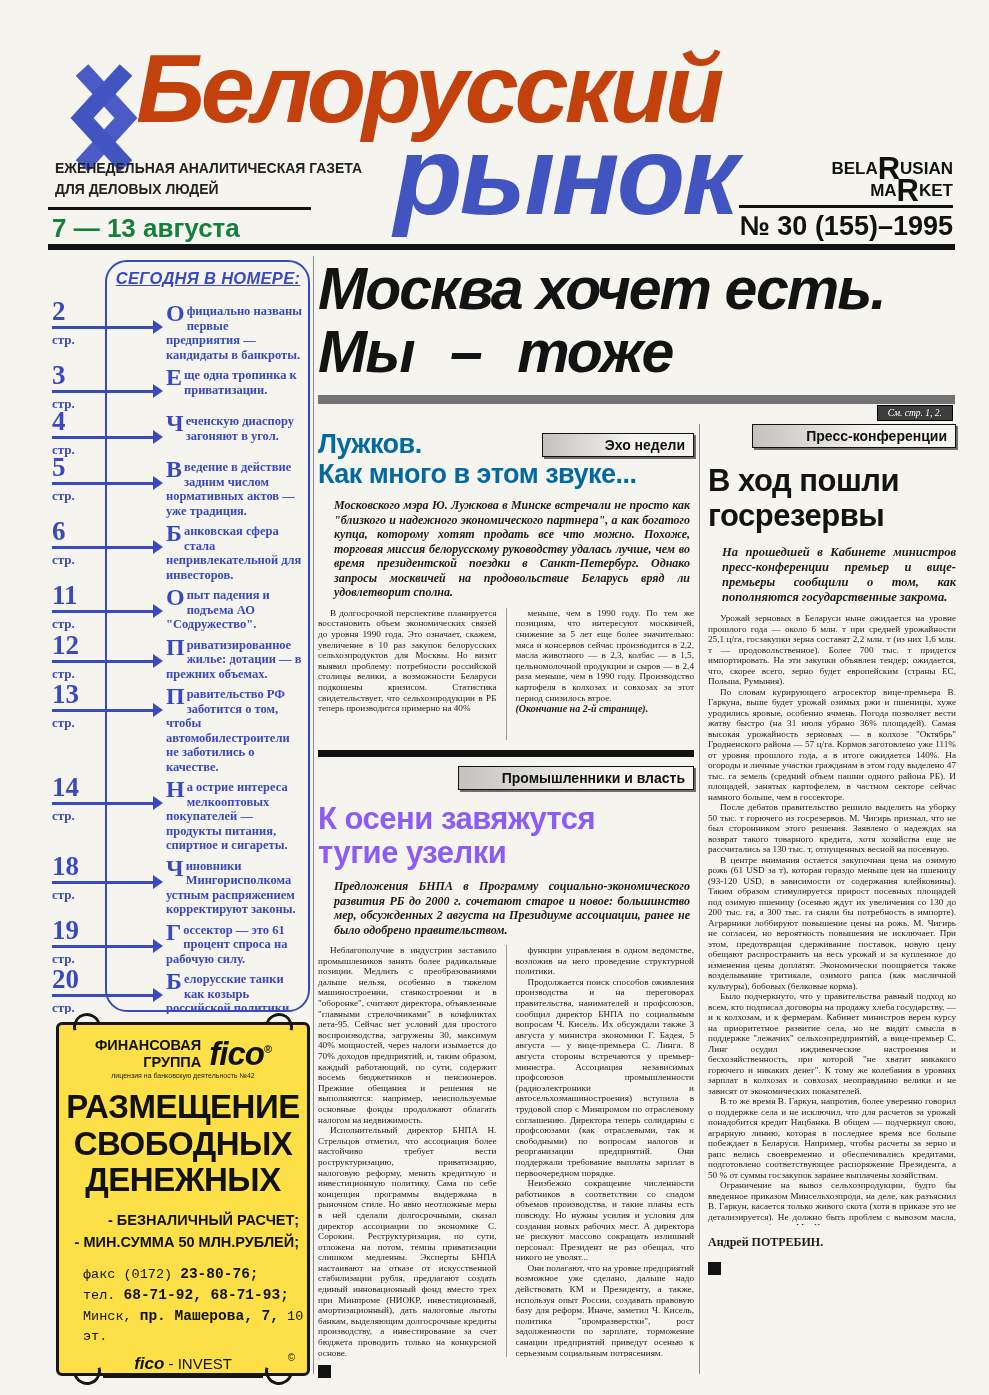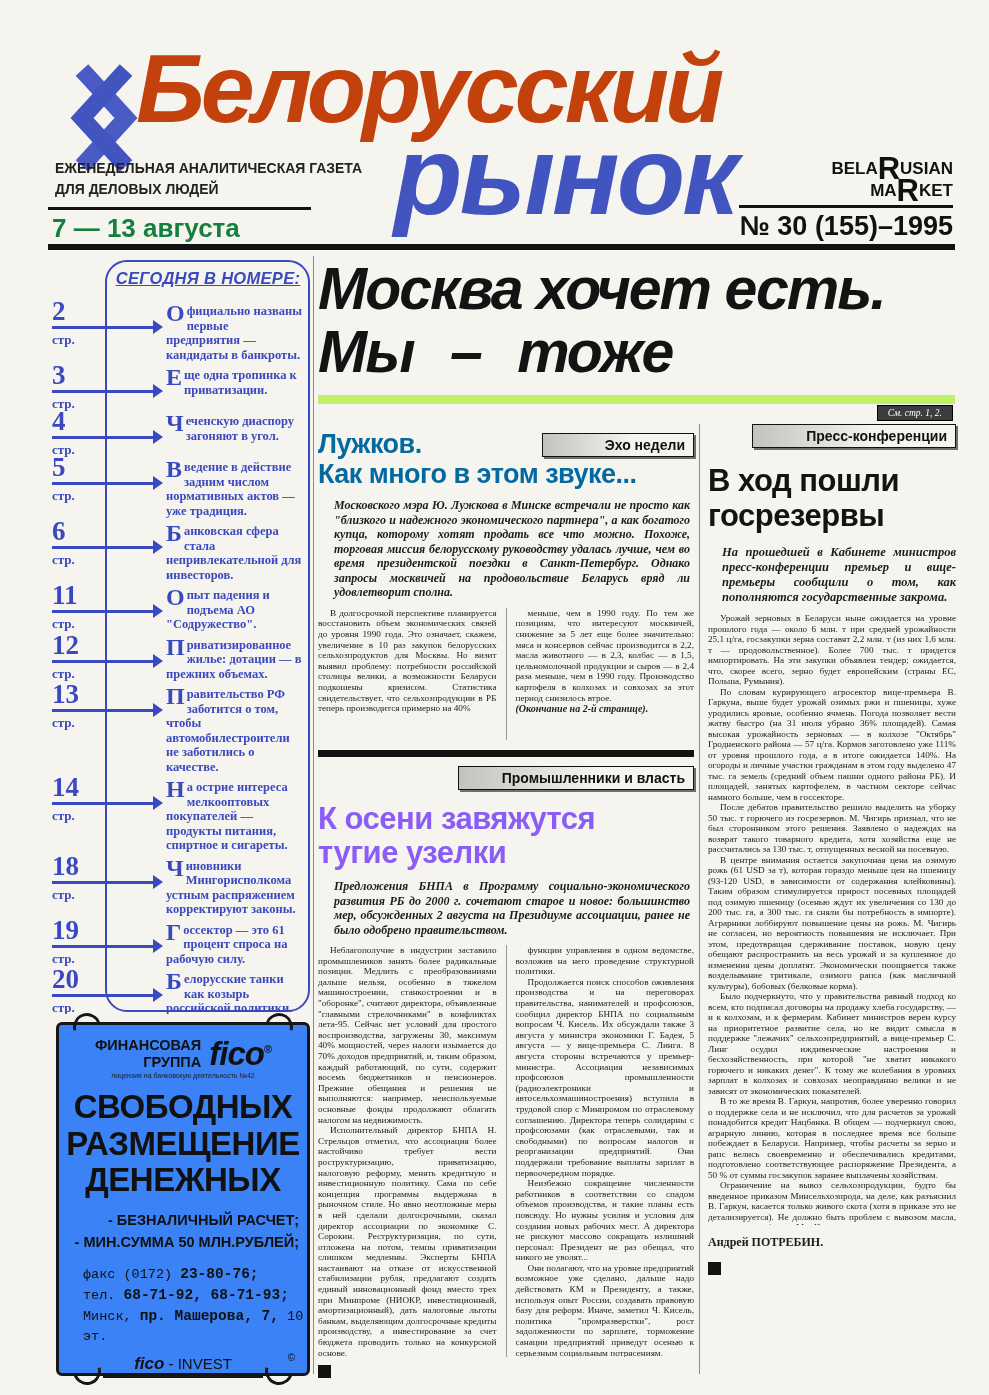--- a/index.html
+++ b/index.html
@@ -38,21 +38,21 @@
   .toc-num { position:absolute; left:4px; top:-6px; width:56px; }
   .toc-num .n { display:block; font:bold 27px/1 "Liberation Serif", serif; }
   .toc-num .s { display:block; font:bold 13px/1 "Liberation Serif", serif; margin-top:8px; }
   .toc-arrow { position:absolute; left:4px; top:22px; width:102px; height:3px; background:#3a49bf; }
   .toc-arrow::after { content:""; position:absolute; right:-9px; top:-6px;
                       border-left:10px solid #3a49bf; border-top:7px solid transparent; border-bottom:7px solid transparent; }
   .toc-text { font:bold 12.5px/14.5px "Liberation Serif", serif; text-align:left; }
   .toc-text::first-letter { font-size:24px; float:left; line-height:19px; padding-right:2px; }
 
   
-  .ad { position:absolute; left:56px; top:1022px; width:248px; height:348px; background:#3b82f6;
+  .ad { position:absolute; left:56px; top:1022px; width:248px; height:348px; background:#fde047;
         border:3px solid #161616; border-radius:6px; text-align:center; font-family:"Liberation Sans", sans-serif; color:#111; }
   .ad-curl { position:absolute; width:22px; height:22px; border:3px solid #161616; border-radius:50%;
              border-bottom-color:transparent; border-right-color:transparent; background:transparent; }
   .curl-tl { left:14px; top:-12px; transform:rotate(30deg); }
   .curl-tr { right:14px; top:-12px; transform:rotate(60deg); }
   .curl-bl { left:14px; bottom:-12px; transform:rotate(210deg); }
   .curl-br { right:14px; bottom:-12px; transform:rotate(240deg); }
   .ad-header { margin-top:12px; display:flex; justify-content:center; align-items:center; gap:8px; }
   .ad-group { font-weight:bold; font-size:14.5px; line-height:1.15; text-align:right; }
   .fico { font:italic bold 33px/0.9 "Liberation Sans", sans-serif; letter-spacing:-1px; }
@@ -64,21 +64,21 @@
   .ad-contacts b { font-size:14.5px; }
   .ad-invest { margin-top:8px; font-size:15px; }
   .ad-invest .fico-small { font:italic bold 17px "Liberation Sans", sans-serif; }
   .ad-invest-rule { width:160px; height:2px; background:#161616; margin:2px auto 2px; }
   .ad-copyright { position:absolute; right:12px; bottom:10px; font-size:10px; }
 
   
   .headline { position:absolute; left:318px; top:258px; width:637px; font-family:"Liberation Sans", sans-serif; }
   .hl { font:italic bold 59px/1.06 "Liberation Sans", sans-serif; letter-spacing:-2px; color:#131313; }
   .hl2 { word-spacing:22px; }
-  .headline-rule { margin-top:12px; height:9px; background:#bef264; position:relative; }
+  .headline-rule { margin-top:12px; height:9px; background:#737373; position:relative; }
   .see-pages { position:absolute; right:2px; top:10px; background:#3d3d3d; color:#fff;
                font:italic 9.5px/1.5 "Liberation Serif", serif; padding:0 10px; border:1px solid #000; }
 
   
   .badge { border:1px solid #111; background:linear-gradient(90deg,#c3c2be,#f5f4f0 60%);
            font:bold 14px/1 "Liberation Sans", sans-serif; color:#111; padding:4px 8px;
            text-align:right; box-shadow:2px 2px 0 #6f6f6f; box-sizing:border-box; }
 
   
   .midcol { position:absolute; left:318px; top:430px; width:376px; }
@@ -251,22 +251,22 @@
       <div class="ad-group">
         <div>ФИНАНСОВАЯ</div>
         <div>ГРУППА</div>
       </div>
       <div>
         <span class="fico"><span>fico</span><sup>®</sup></span>
       </div>
     </div>
     <div class="ad-license">лицензия на банковскую деятельность №42</div>
     <div class="ad-big">
+      <div>РАЗМЕЩЕНИЕ</div>
       <div>СВОБОДНЫХ</div>
-      <div>РАЗМЕЩЕНИЕ</div>
       <div>ДЕНЕЖНЫХ</div>
     </div>
     <div class="ad-bullets">
       <div>- БЕЗНАЛИЧНЫЙ РАСЧЕТ;</div>
       <div>- МИН.СУММА 50 МЛН.РУБЛЕЙ;</div>
     </div>
     <div class="ad-contacts">
       <div><span>факс (0172) </span><b>23-80-76;</b></div>
       <div><span>тел. </span><b>68-71-92, 68-71-93;</b></div>
       <div><span>Минск, </span><b>пр. Машерова, 7,</b><span> 10 эт.</span></div>

